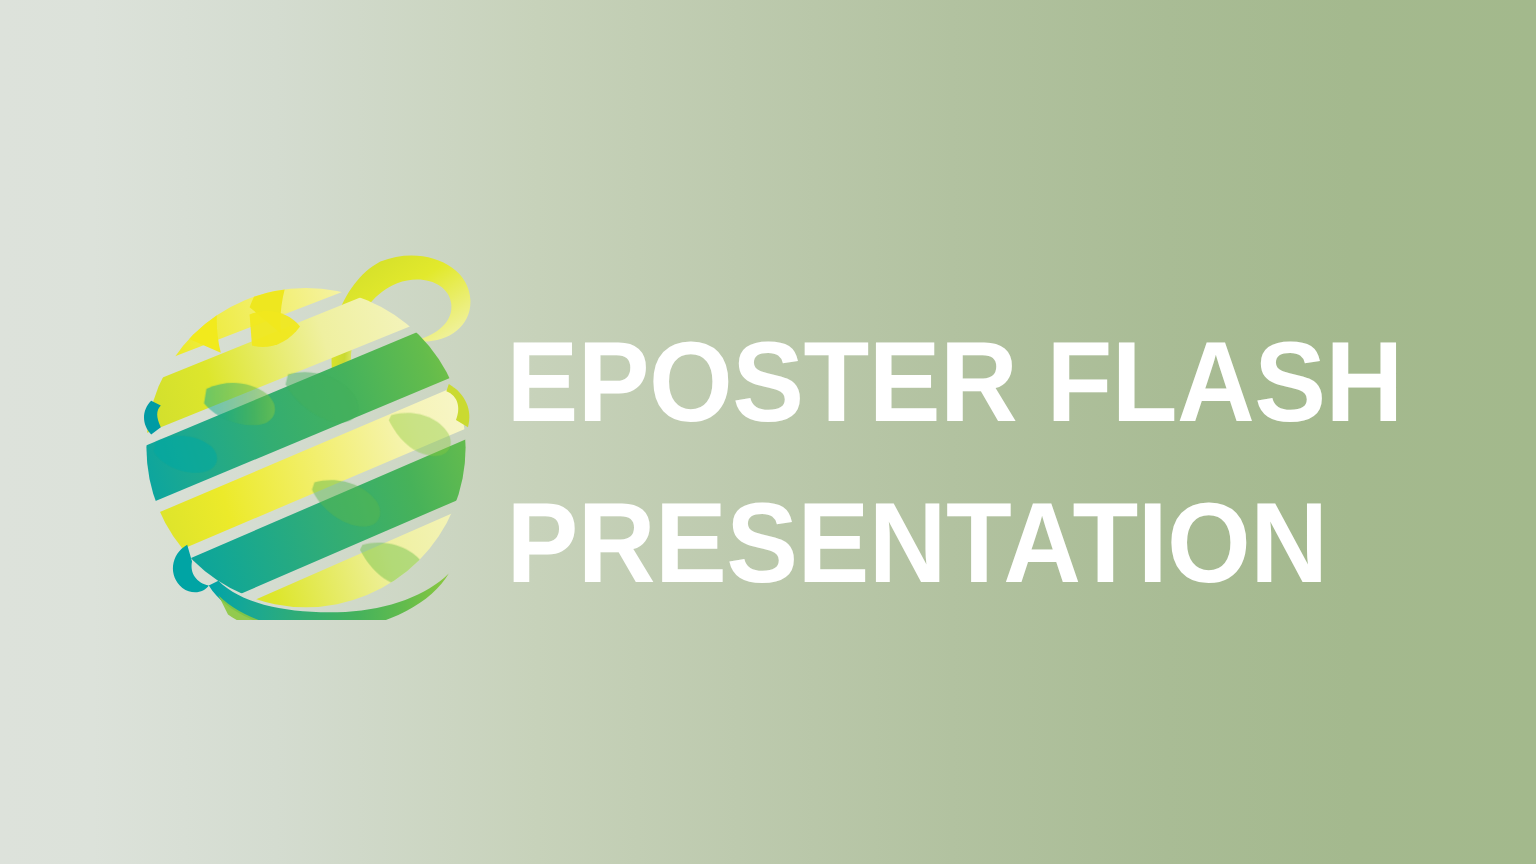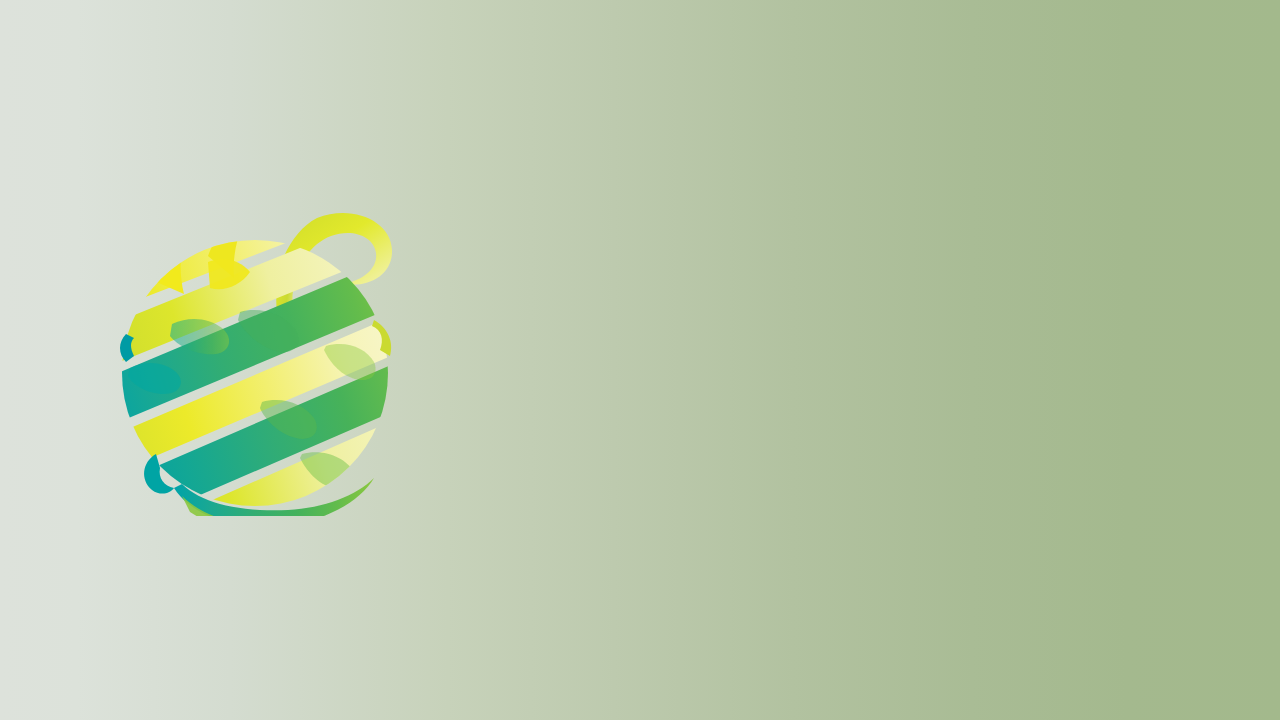--- a/index.html
+++ b/index.html
@@ -191,14 +191,18 @@
         <path d="M62 292 C78 318 120 334 168 330 C212 326 248 306 262 282
                  C244 300 212 312 176 314 C130 316 90 308 70 288 Z" fill="url(#gA)"></path>
         <path d="M70 300 C92 322 134 334 180 330 C148 340 104 334 78 316 Z" fill="#8cc83f" opacity="0.9"></path>
 
         <path d="M262 124 C276 132 282 146 278 160 L268 154
                  C272 144 270 134 260 130 Z" fill="#cada31"></path>
       </g>
     </svg>
   </div>
 
+  <div id="title-block">
+    <span class="title-line">EPOSTER FLASH</span>
+    <span class="title-line">PRESENTATION</span>
+  </div>
 
 </div>
 
 </body></html>

